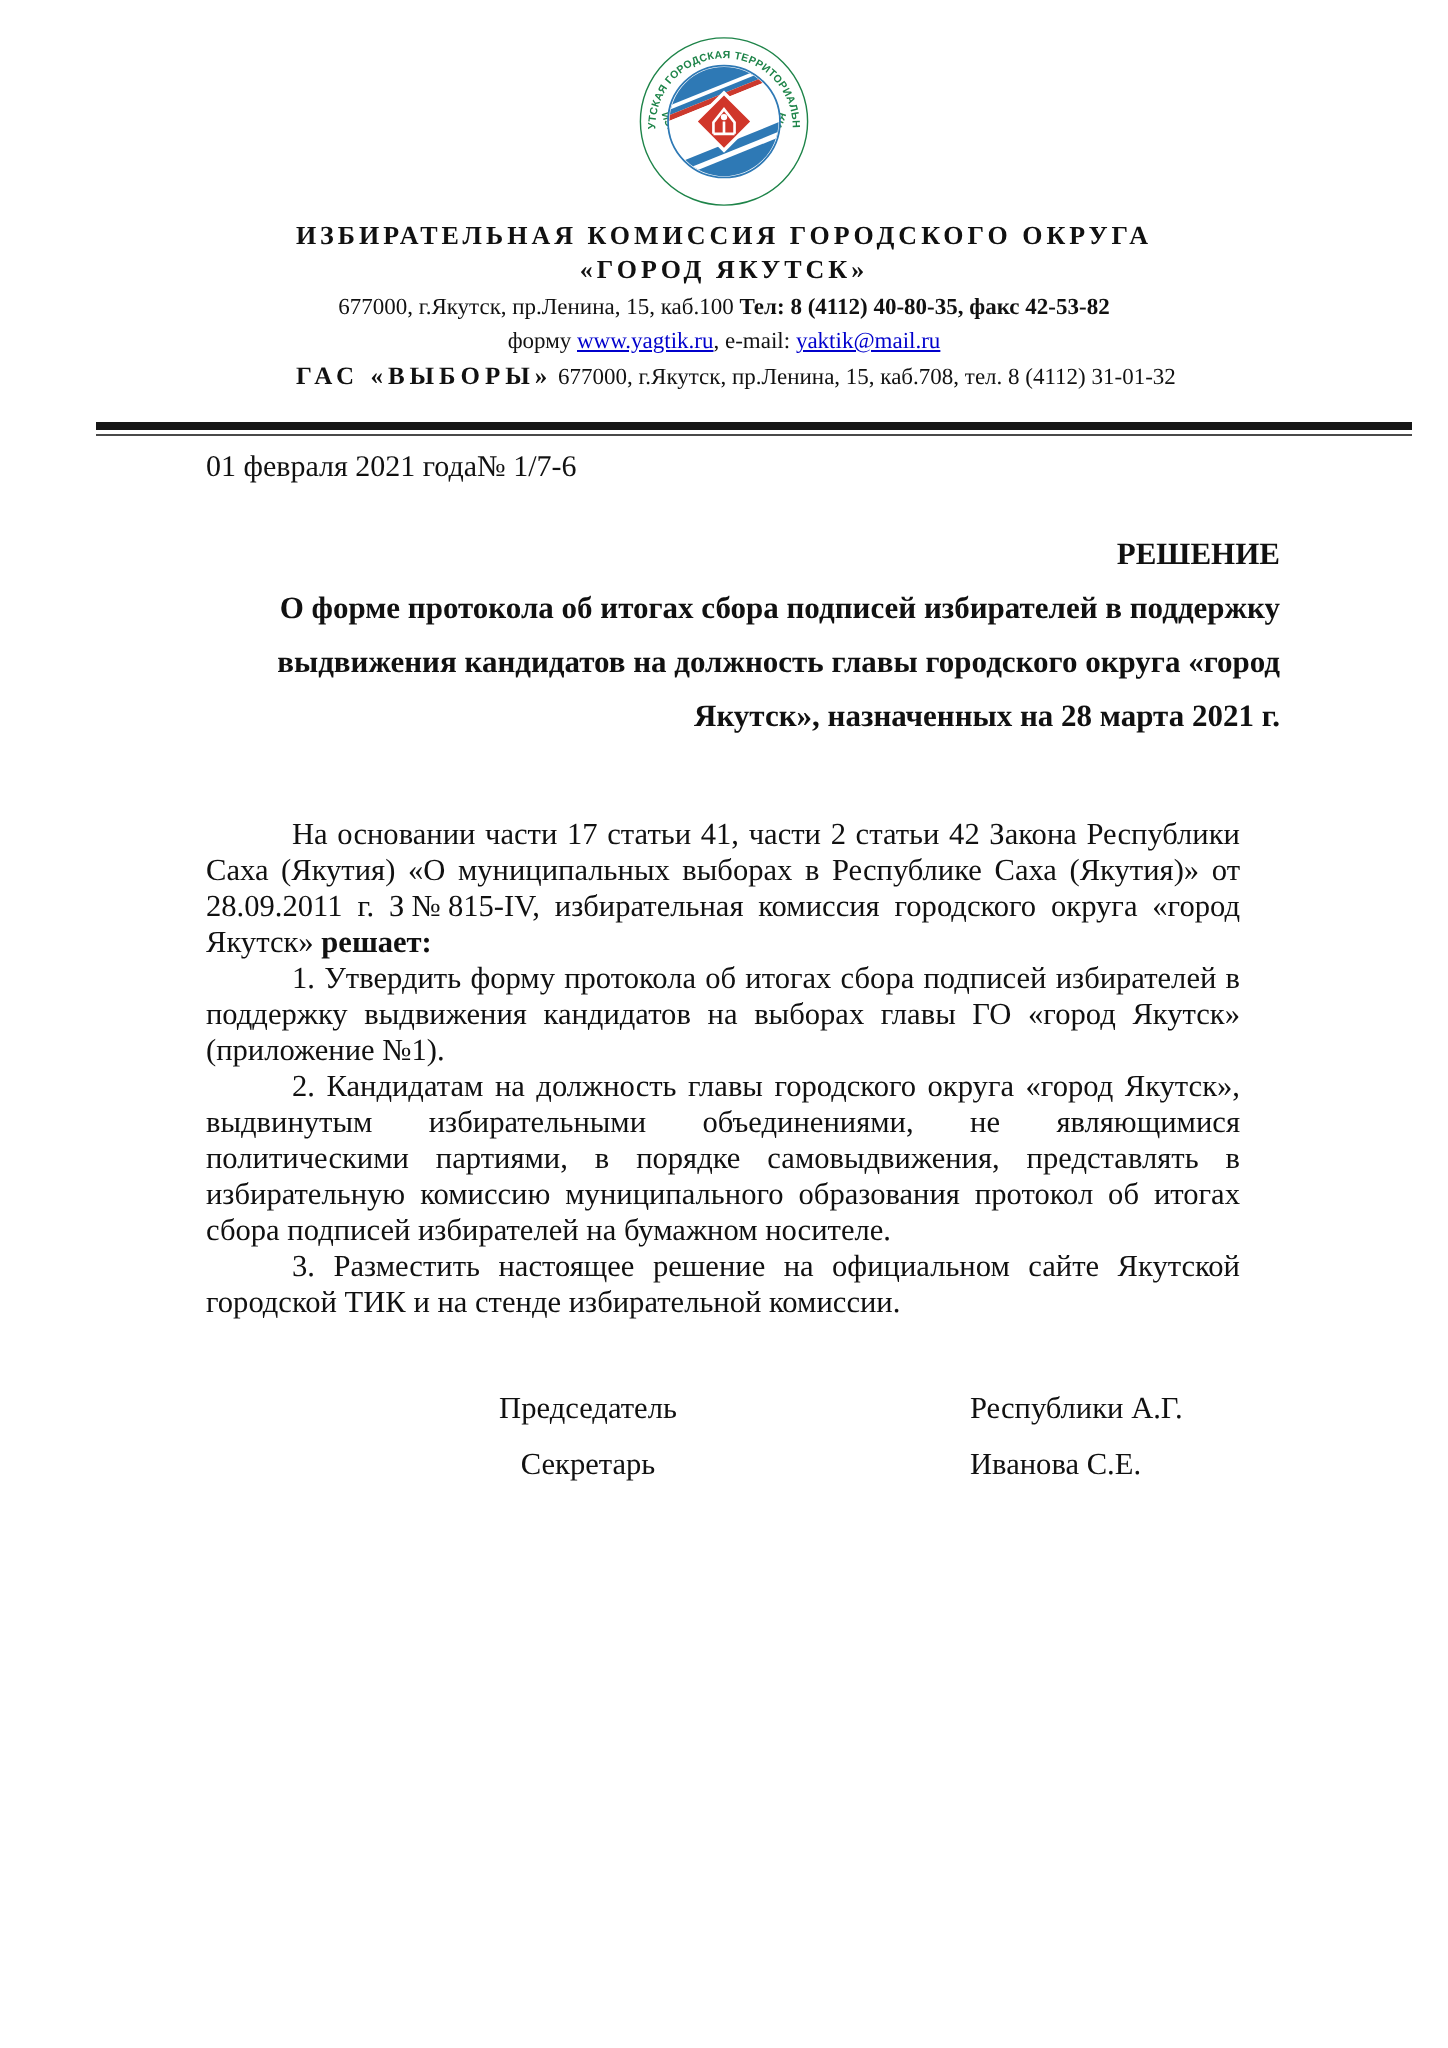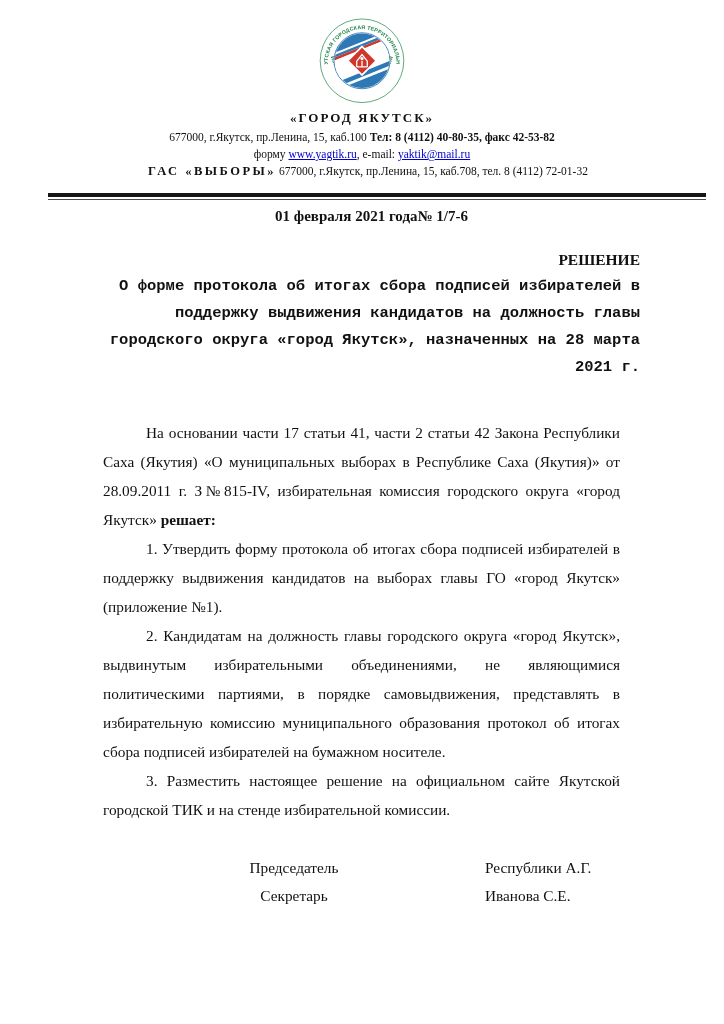--- a/index.html
+++ b/index.html
@@ -36,33 +36,33 @@
   .rule {
     margin: 13px 18px 0 48px;
     height: 7px;
     border-top: 4px solid #161616;
     border-bottom: 1px solid #4a4a4a;
   }
 
   
   .meta-row {
     display: flex;
-    justify-content: center;
+    justify-content: flex-start;
     margin: 8px 84px 16px 103px;
-    font-weight: bold;
+    font-weight: normal;
     font-size: 15px;
   }
 
   
   .title-block { margin: 21px 84px 0 95px; text-align: right; }
   .title-heading { font-weight: bold; font-size: 15.5px; line-height: 27px; }
-  .title-subject { font-weight: bold; font-size: 15.5px; line-height: 27px; font-family: Liberation Mono, monospace; }
+  .title-subject { font-weight: bold; font-size: 15.5px; line-height: 27px; }
 
   
-  .doc-body { margin: 37px 104px 0 103px; font-size: 15.3px; line-height: 29px; }
+  .doc-body { margin: 37px 104px 0 103px; font-size: 15.3px; line-height: 18px; }
   .doc-body p { text-align: justify; text-indent: 43px; }
   .doc-body .b { font-weight: bold; }
 
   
   .signatures { margin: 30px 104px 0 103px; font-size: 15.3px; line-height: 28px; }
   .sig-row { display: flex; }
   .sig-title { flex: 0 0 382px; text-align: center; }
 
   
   .ring-text { fill: #1e8449; font-family: "Liberation Sans", sans-serif; font-weight: bold; }
@@ -112,27 +112,28 @@
             <path d="M 44,60 L 44,53.5 L 50,46 L 56,53.5 L 56,60"></path>
             <path d="M 44,60 L 56,60"></path>
             <path d="M 50,53 L 50,60"></path>
           </g>
           <circle cx="50" cy="50.5" r="1.8" fill="#ffffff"></circle>
         </g>
       </svg>
     </div>
 
     <div class="org-name">
+      <div>ИЗБИРАТЕЛЬНАЯ КОМИССИЯ ГОРОДСКОГО ОКРУГА</div>
       <div>«ГОРОД ЯКУТСК»</div>
     </div>
 
     <div class="contacts">
       <div><span>677000, г.Якутск, пр.Ленина, 15, каб.100 </span><span class="b">Тел: 8 (4112) 40-80-35, факс 42-53-82</span></div>
       <div><span>форму </span><a href="#">www.yagtik.ru</a><span>, e-mail: </span><a href="#">yaktik@mail.ru</a></div>
-      <div class="gas-line"><span class="gas-name">ГАС «ВЫБОРЫ»</span><span> 677000, г.Якутск, пр.Ленина, 15, каб.708, тел. 8 (4112) 72-01-32</span></div>
+      <div class="gas-line"><span class="gas-name">ГАС «ВЫБОРЫ»</span><span> 677000, г.Якутск, пр.Ленина, 15, каб.708, тел. 8 (4112) 31-01-32</span></div>
     </div>
   </div>
 
   <div class="rule"></div>
 
   <div class="meta-row">
     <span>01 февраля 2021 года</span>
     <span>№ 1/7-6</span>
   </div>
 

